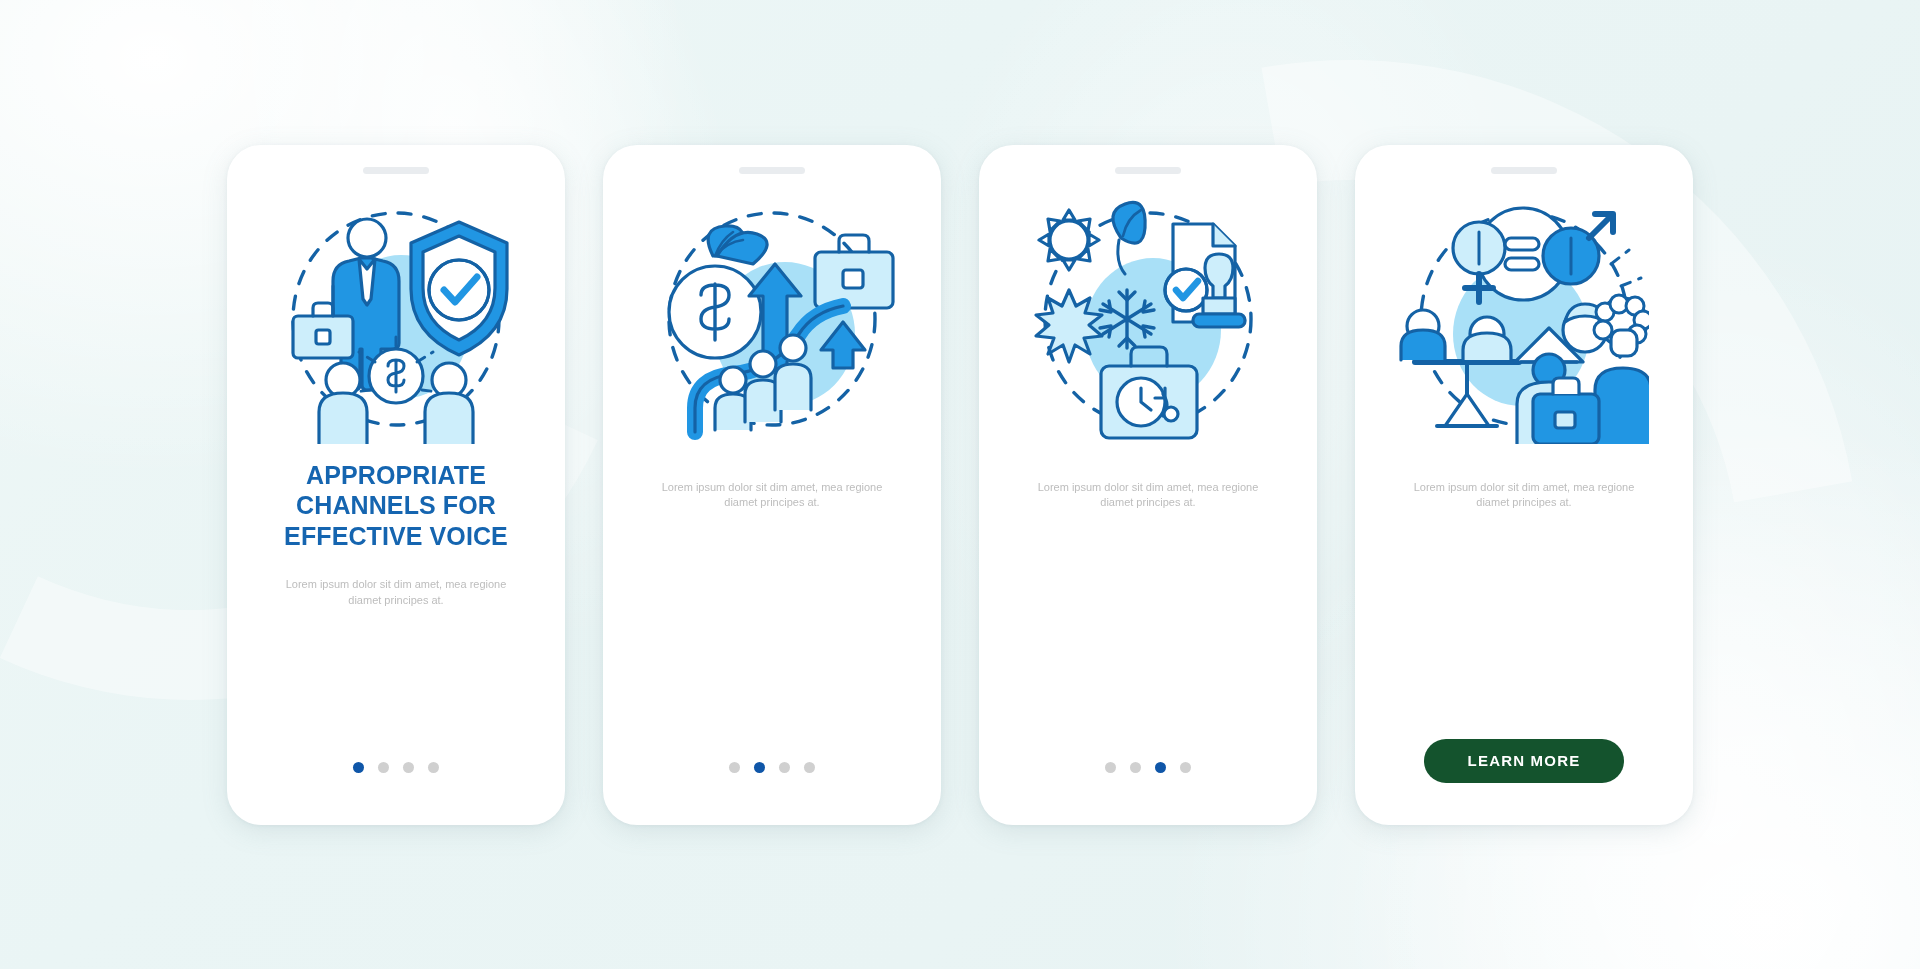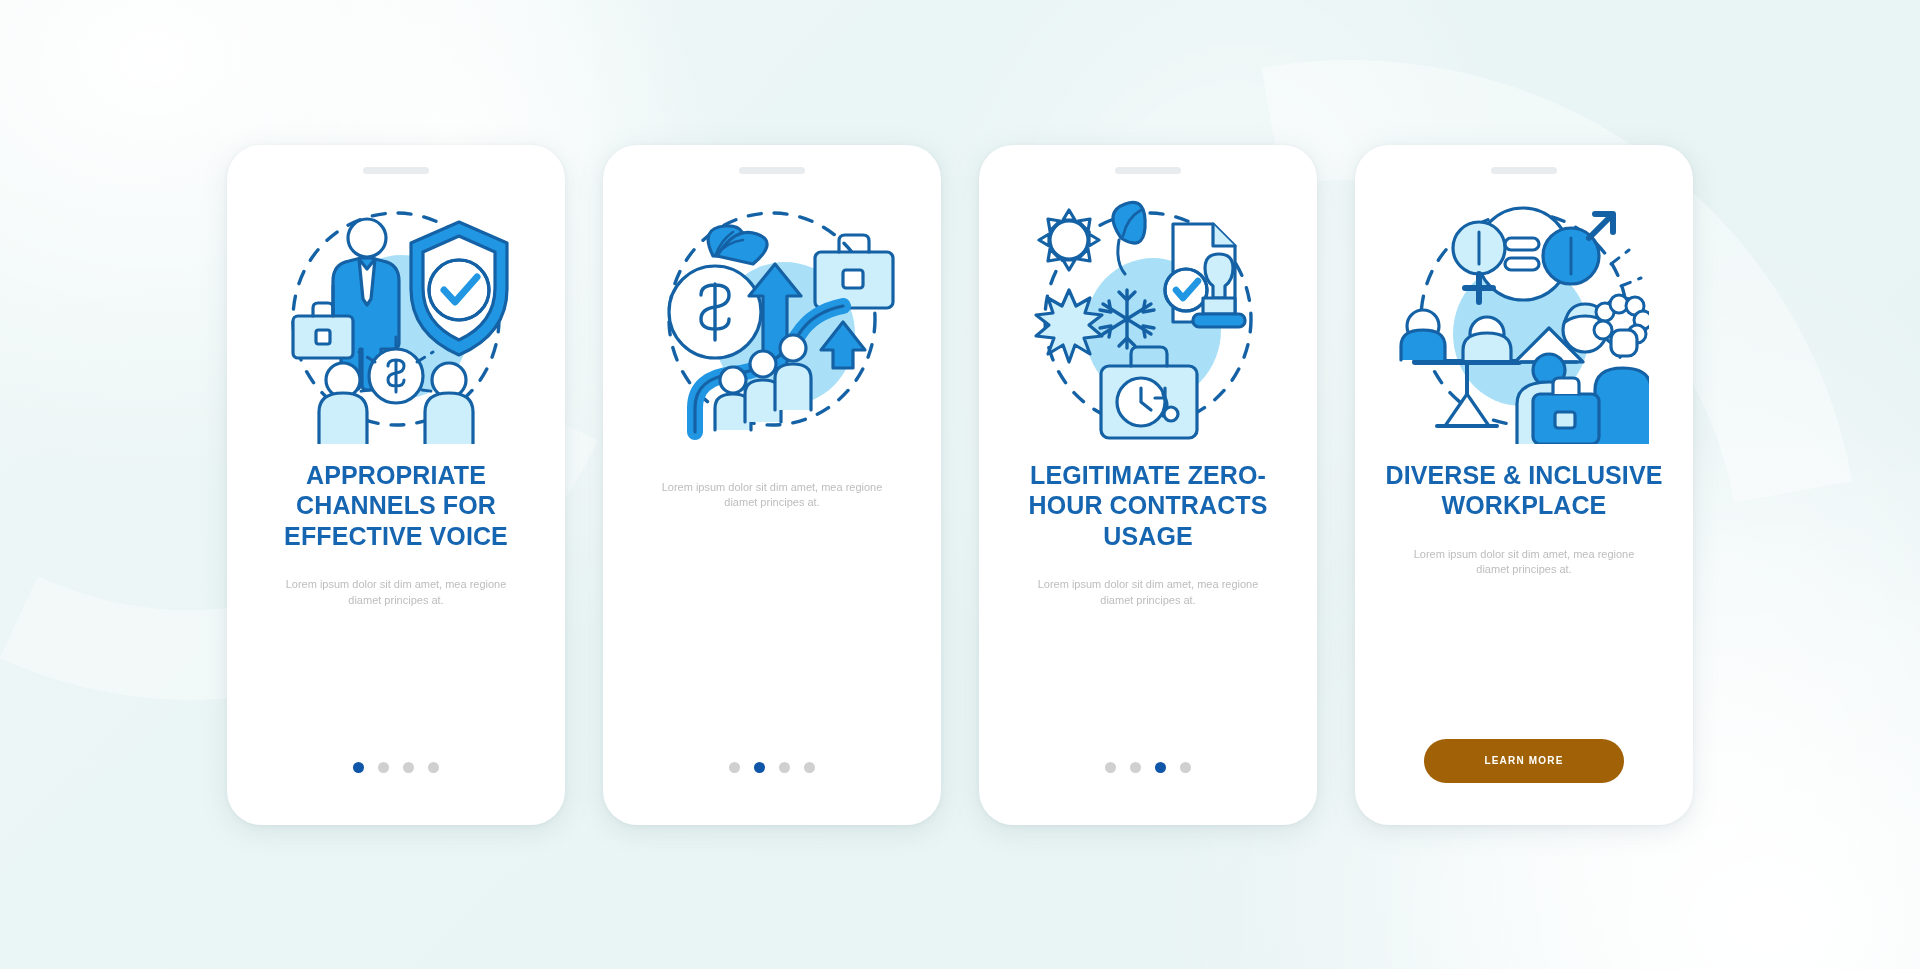--- a/index.html
+++ b/index.html
@@ -138,23 +138,23 @@
     border-radius: 50%;
     background: #d0d0d0;
   }
   .dot.active { background: #0f56a8; }
 
   .learn-btn {
     margin-bottom: 42px;
     width: 200px;
     height: 44px;
     border-radius: 23px;
-    background: #a16207;
+    background: #14532d;
     color: #ffffff;
-    font-size: 10px;
+    font-size: 15px;
     font-weight: bold;
     letter-spacing: 1.2px;
     display: flex;
     align-items: center;
     justify-content: center;
     border: none;
     cursor: pointer;
     font-family: "Liberation Sans", sans-serif;
   }
 </style>
@@ -321,21 +321,20 @@
             <path d="M108 172 l0-12 q0-7 7-7 l22 0 q7 0 7 7 l0 12"></path>
             <circle cx="118" cy="208" r="24" fill="#ffffff"></circle>
             <path d="M118 194 l0 14 l10 8" stroke-width="3.2"></path>
             <path d="M140 200 q8 12 0 22" stroke-width="3.2"></path>
             <path d="M142 194 l0 10 l-10 0" stroke-width="3.2"></path>
             <circle cx="148" cy="220" r="7" fill="#ffffff"></circle>
           </g>
         </svg>
       </div>
 
-      <div class="card-title">LEGITIMATE ZERO-HOUR CONTRACTS USAGE</div>
       <div class="card-desc">Lorem ipsum dolor sit dim amet, mea regione diamet principes at.</div>
 
       <div class="spacer"></div>
 
       <div class="dots">
         <span class="dot"></span>
         <span class="dot"></span>
         <span class="dot active"></span>
         <span class="dot"></span>
       </div>
@@ -401,21 +400,20 @@
             <rect x="156" y="218" width="20" height="16" rx="3" fill="#cdeefb"></rect>
 
             <g stroke-width="3" stroke-dasharray="10 9">
               <path d="M212 70 l18-14"></path>
               <path d="M222 92 l20-8"></path>
             </g>
           </g>
         </svg>
       </div>
 
-      <div class="card-title">DIVERSE &amp; INCLUSIVE WORKPLACE</div>
       <div class="card-desc">Lorem ipsum dolor sit dim amet, mea regione diamet principes at.</div>
 
       <div class="spacer"></div>
 
       <button class="learn-btn">LEARN MORE</button>
     </div>
 
   </div>
 </div>
 

